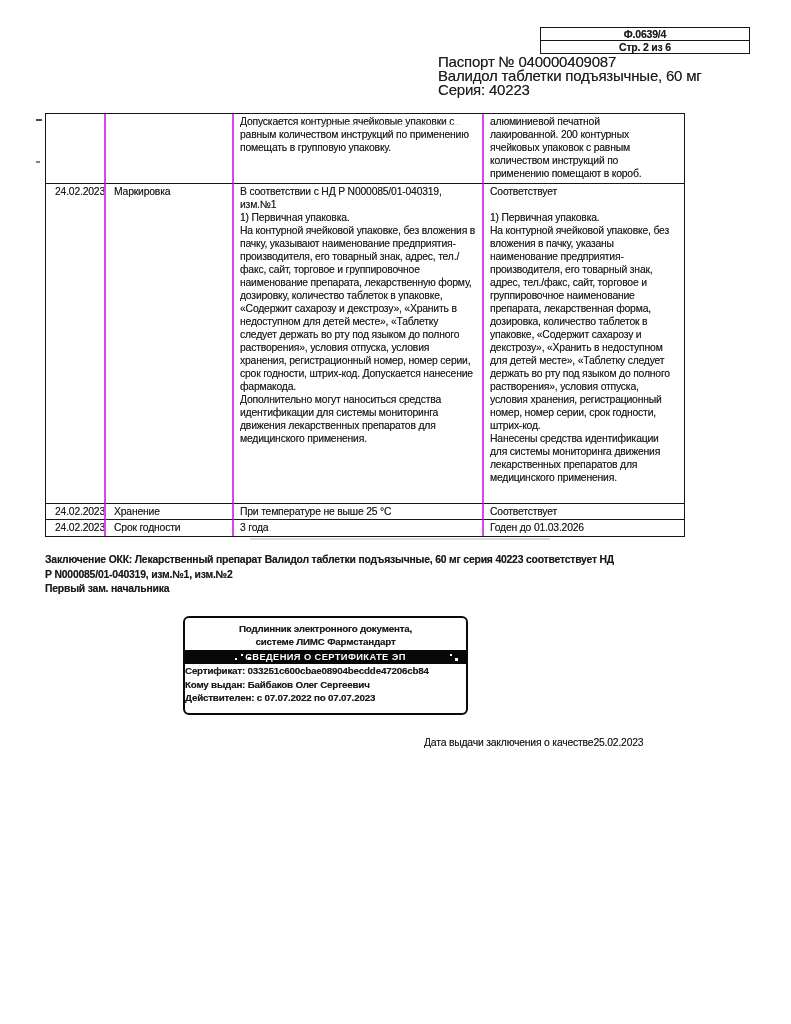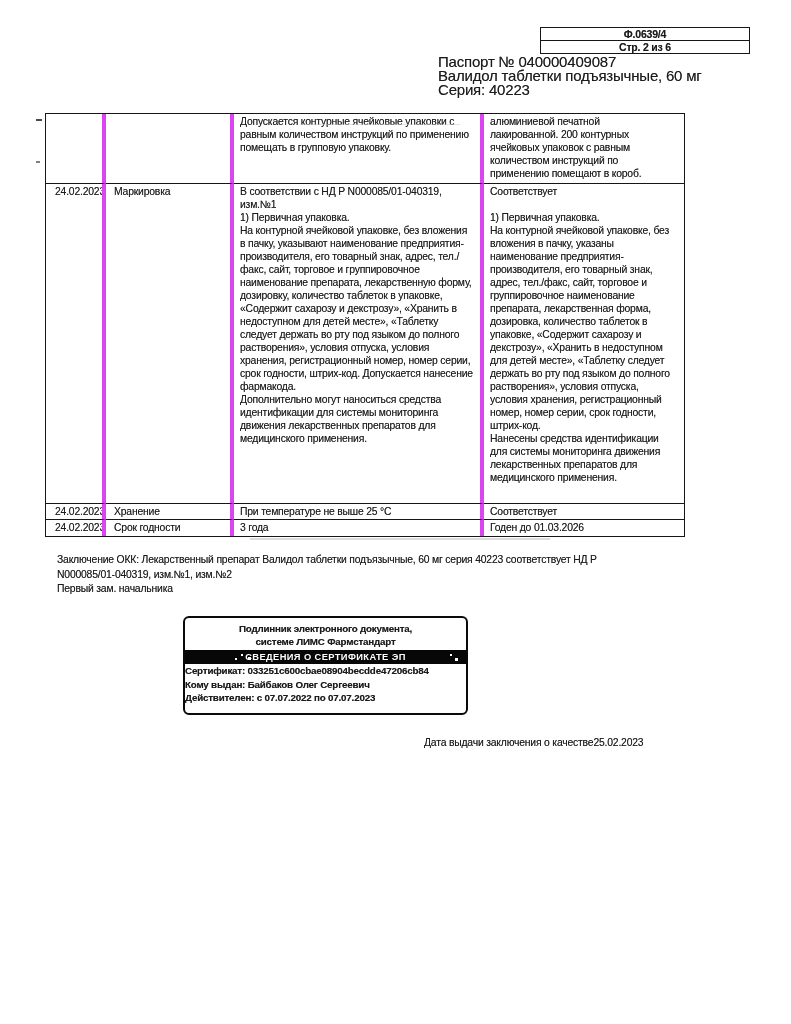--- a/index.html
+++ b/index.html
@@ -31,35 +31,35 @@
   .doc-table{
     position:absolute;left:45px;top:113px;width:640px;
     display:grid;
     grid-template-columns:60px 128px 250px 200px;
     grid-template-rows:70px 320px 16px 16px;
     border:1.6px solid #161616;box-sizing:border-box;
     background:#fff;
   }
   .cell{
     box-sizing:border-box;
-    border-right:4px solid #d946ef;
+    border-right:2px solid #d946ef;
     border-bottom:1px solid #161616;
     padding:1px 6px 0 6px;
     font-size:10.4px;line-height:13px;
     white-space:pre-line;
     overflow:hidden;
   }
   .cell.last-col{border-right:none;}
   .cell.last-row{border-bottom:none;}
   .cell.c-date{padding-left:9px;white-space:nowrap;}
   .cell.c-label{padding-left:8px;}
   
   .conclusion{
     position:absolute;left:45px;top:553px;width:572px;
-    font-size:10.4px;line-height:14.5px;font-weight:normal;margin-left:12px;
+    font-size:10.4px;line-height:14.5px;font-weight:bold;
   }
   .conclusion .signer{margin-top:0;}
   
   .stamp{
     position:absolute;left:183px;top:616px;width:285px;height:99px;
     border:2px solid #0a0a0a;border-radius:6px;
     box-sizing:border-box;overflow:hidden;background:#fff;
   }
   .stamp .s-center{
     text-align:center;font-size:9.8px;line-height:13px;font-weight:bold;

